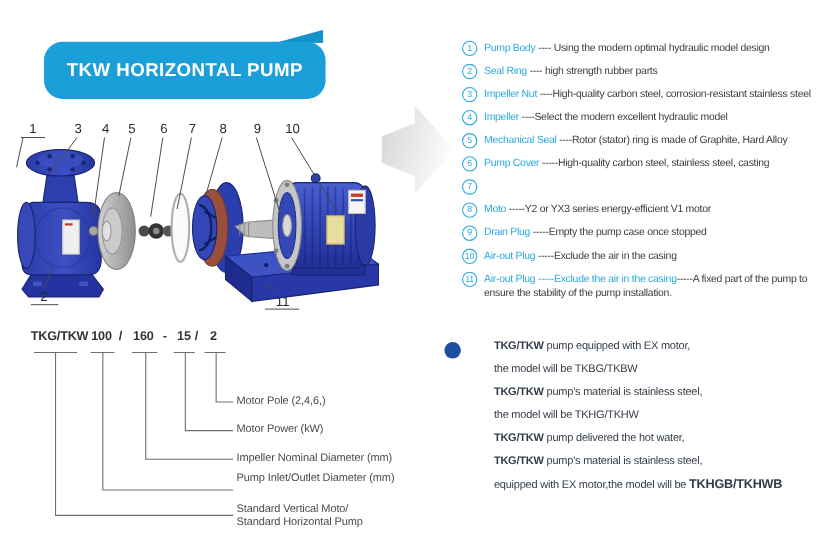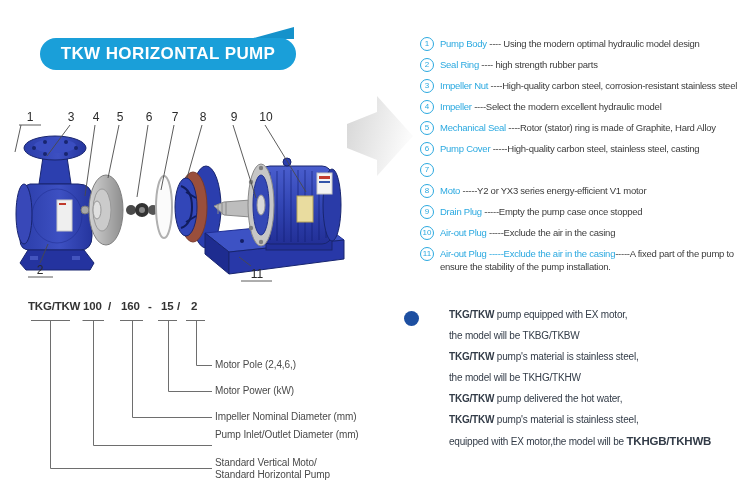--- a/index.html
+++ b/index.html
@@ -4,21 +4,21 @@
 <style>
   html,body{margin:0;padding:0;background:#fff;}
   .page{position:relative;width:756px;height:500px;background:#fff;overflow:hidden;
         font-family:"Liberation Sans",sans-serif;}
   .art{position:absolute;left:0;top:0;width:756px;height:500px;z-index:1;}
 
   
   .banner-wrap{position:absolute;left:40px;top:27px;width:256px;height:45px;z-index:2;}
   .banner-fold{position:absolute;right:2px;top:0;width:44px;height:12px;background:#1592CB;
                clip-path:polygon(0 100%,100% 0,100% 100%);}
-  .banner{position:absolute;left:0;top:11px;width:256px;height:32px;background:#1A9FD9;
+  .banner{position:absolute;left:0;top:11px;width:256px;height:52px;background:#1A9FD9;
           border-radius:17px;display:flex;align-items:center;justify-content:center;}
   .banner span{color:#fff;font-weight:bold;font-size:17px;letter-spacing:.4px;}
 
   
   .parts{position:absolute;left:420px;top:37px;width:334px;z-index:2;}
   .pitem{display:flex;align-items:flex-start;margin-bottom:7px;}
   .pbadge{flex:0 0 auto;width:12px;height:12px;border:1px solid #2BA9E0;border-radius:50%;
           color:#2BA9E0;font-size:8px;line-height:12px;text-align:center;margin-right:6px;}
   .ptxt{font-size:9.5px;letter-spacing:-0.25px;line-height:13px;color:#3C3C3C;}
   .plabel{color:#2BA9E0;}

